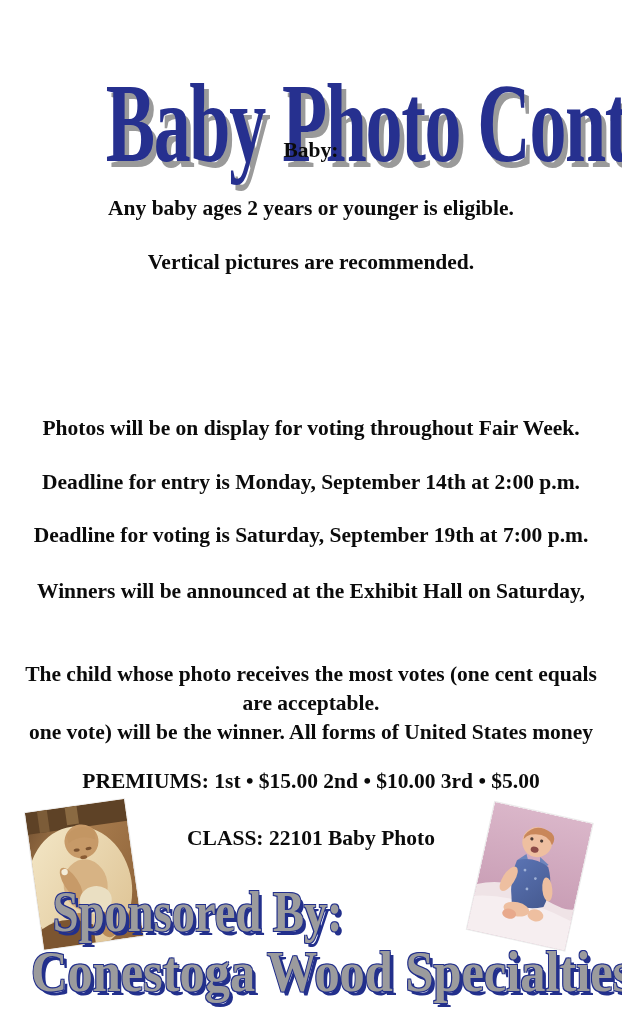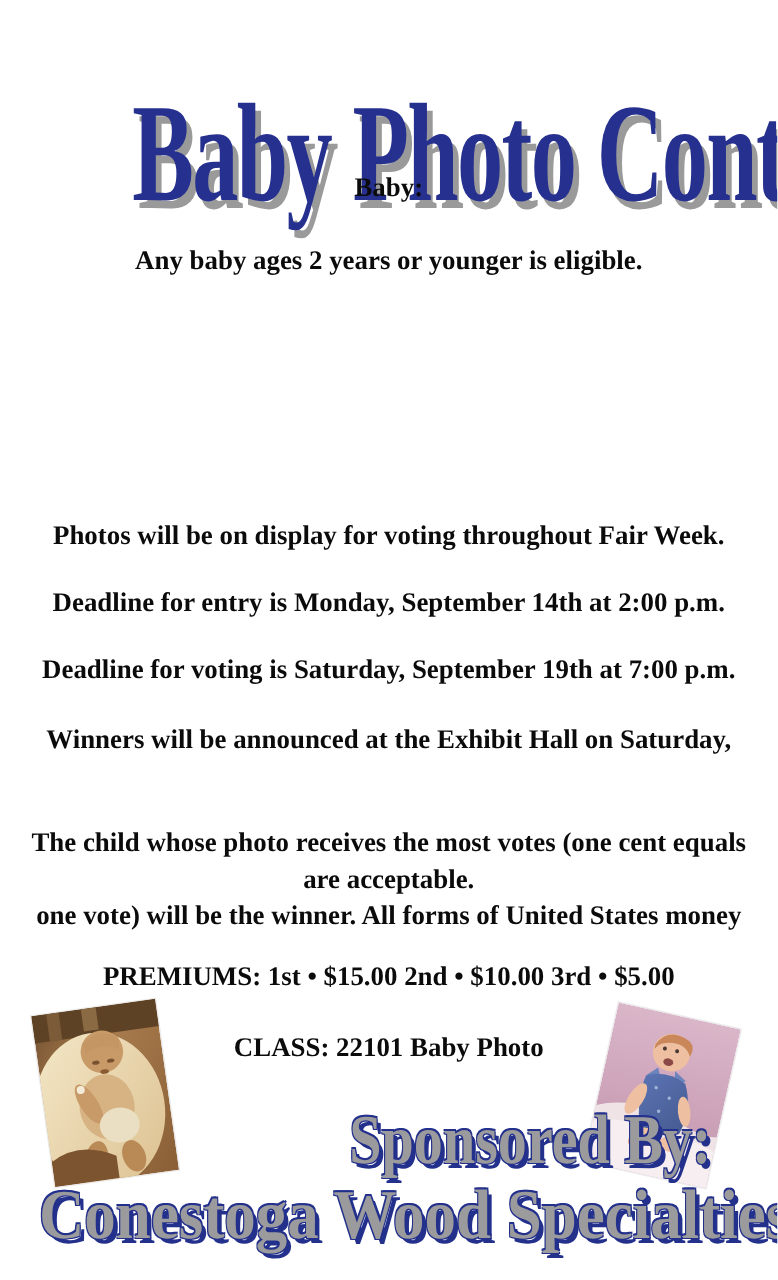--- a/index.html
+++ b/index.html
@@ -34,21 +34,21 @@
   .rule-p:nth-of-type(3){top:331px;}
   .rule-p:nth-of-type(4){top:414px;}
   .rule-p:nth-of-type(5){top:468px;}
   .rule-p:nth-of-type(6){top:521px;}
   .rule-p:nth-of-type(7){top:577px;}
   .rule-p:nth-of-type(8){top:660px;}
   .premiums{top:767px;}
   .class-line{top:824px;}
   
   .sponsor{
-    position:absolute;top:882px;left:0;width:622px;text-align:right;z-index:3;
+    position:absolute;top:882px;left:0;width:622px;text-align:left;z-index:3;
     font-weight:bold;line-height:60px;white-space:nowrap;
   }
   .sponsor .sp-line{
     display:block;font-size:56px;color:var(--sponsor-gray);
     text-shadow:
       -1px -1px 0 var(--sponsor-blue),
        1px -1px 0 var(--sponsor-blue),
       -1px  1px 0 var(--sponsor-blue),
        1px  1px 0 var(--sponsor-blue),
        4px  4px 0 var(--sponsor-blue);
@@ -74,20 +74,21 @@
 
   <h1 class="title">Baby Photo Contest</h1>
 
   <div class="rules-heading">Baby:</div>
 
   <div>
       <p class="rule-p">
         <span class="line">Any baby ages 2 years or younger is eligible.</span>
       </p>
       <p class="rule-p">
+        <span class="line">Vertical pictures are recommended.</span>
       </p>
       <p class="rule-p">
       </p>
       <p class="rule-p">
         <span class="line">Photos will be on display for voting throughout Fair Week.</span>
       </p>
       <p class="rule-p">
         <span class="line">Deadline for entry is Monday, September 14th at 2:00 p.m.</span>
       </p>
       <p class="rule-p">

